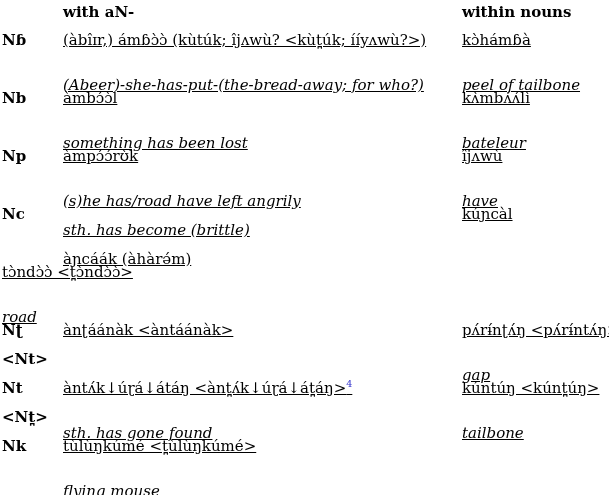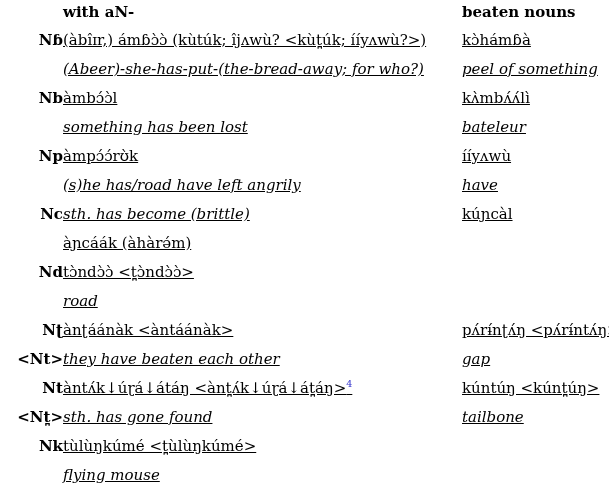--- a/index.html
+++ b/index.html
@@ -12,50 +12,50 @@
   .page { width: 609px; height: 495px; overflow: hidden; padding: 2px 0 0 2px; box-sizing: border-box; }
   .grid-row {
     display: grid;
     grid-template-columns: 61px 399px 1fr;
     align-items: start;
   }
   .hdr { height: 24px; font-weight: bold; font-size: 15px; }
   .hdr .cell { line-height: 20px; }
   .row { height: 58px; }
   .line { line-height: 29px; height: 29px; white-space: nowrap; font-size: 15px; text-decoration: underline; }
-  .label { font-weight: bold; font-size: 15px; line-height: 29px; text-align: right; }
-  .gloss { font-style: italic; }
+  .label { font-weight: bold; font-size: 15px; line-height: 29px; }
+  .gloss { font-style: italic; margin-top: 16px; }
   sup.fn {
     color: #3333cc;
     font-size: 9.5px;
     line-height: 0;
     vertical-align: super;
     font-weight: normal;
   }
 </style>
 </head>
 <body>
 
 <div class="page">
 
   <div class="grid-row hdr">
     <div class="cell"></div>
     <div class="cell">with aN-</div>
-    <div class="cell">beaten nouns</div>
+    <div class="cell">within nouns</div>
   </div>
 
   <div class="grid-row row">
     <div class="label">Nɓ</div>
     <div>
       <div class="line"><span>(àbîɪr,) ámɓɔ̀ɔ̀ (kùtúk; îjʌwù? &lt;kùt̪úk; ííyʌwù?&gt;)</span><sup class="fn" style="color: rgb(51, 51, 204);"></sup></div>
       <div class="line gloss">(Abeer)-she-has-put-(the-bread-away; for who?)</div>
     </div>
     <div>
       <div class="line">kɔ̀hámɓà</div>
-      <div class="line gloss">peel of something</div>
+      <div class="line gloss">peel of tailbone</div>
     </div>
   </div>
 
   <div class="grid-row row">
     <div class="label">Nb</div>
     <div>
       <div class="line"><span>àmbɔ́ɔ̀l</span><sup class="fn" style="color: rgb(51, 51, 204);"></sup></div>
       <div class="line gloss">something has been lost</div>
     </div>
     <div>
@@ -64,49 +64,47 @@
     </div>
   </div>
 
   <div class="grid-row row">
     <div class="label">Np</div>
     <div>
       <div class="line"><span>àmpɔ́ɔ́rʊ̀k</span><sup class="fn" style="color: rgb(51, 51, 204);"></sup></div>
       <div class="line gloss">(s)he has/road have left angrily</div>
     </div>
     <div>
-      <div class="line">ííyʌwù</div>
+      <div class="line">îjʌwù</div>
       <div class="line gloss">have</div>
     </div>
   </div>
 
   <div class="grid-row row">
     <div class="label">Nc</div>
     <div>
       <div class="line gloss">sth. has become (brittle)</div>
       <div class="line"><span>àɲcáák (àhàrə́m)</span><sup class="fn" style="color: rgb(51, 51, 204);"></sup></div>
     </div>
     <div>
       <div class="line">kúɲcàl</div>
     </div>
   </div>
 
   <div class="grid-row row">
-    <div class="label">Nd</div>
     <div>
       <div class="line">tɔ̀ndɔ̀ɔ̀ &lt;t̪ɔ̀ndɔ̀ɔ̀&gt;</div>
       <div class="line gloss">road</div>
     </div>
   </div>
 
   <div class="grid-row row">
     <div class="label">Nʈ &lt;Nt&gt;</div>
     <div>
       <div class="line"><span>ànʈáánàk &lt;àntáánàk&gt;</span><sup class="fn" style="color: rgb(51, 51, 204);"></sup></div>
-      <div class="line gloss">they have beaten each other</div>
     </div>
     <div>
       <div class="line">pʌ́rɨ́nʈʌ́ŋ &lt;pʌ́rɨ́ntʌ́ŋ&gt;</div>
       <div class="line gloss">gap</div>
     </div>
   </div>
 
   <div class="grid-row row">
     <div class="label">Nt &lt;Nt̪&gt;</div>
     <div>

